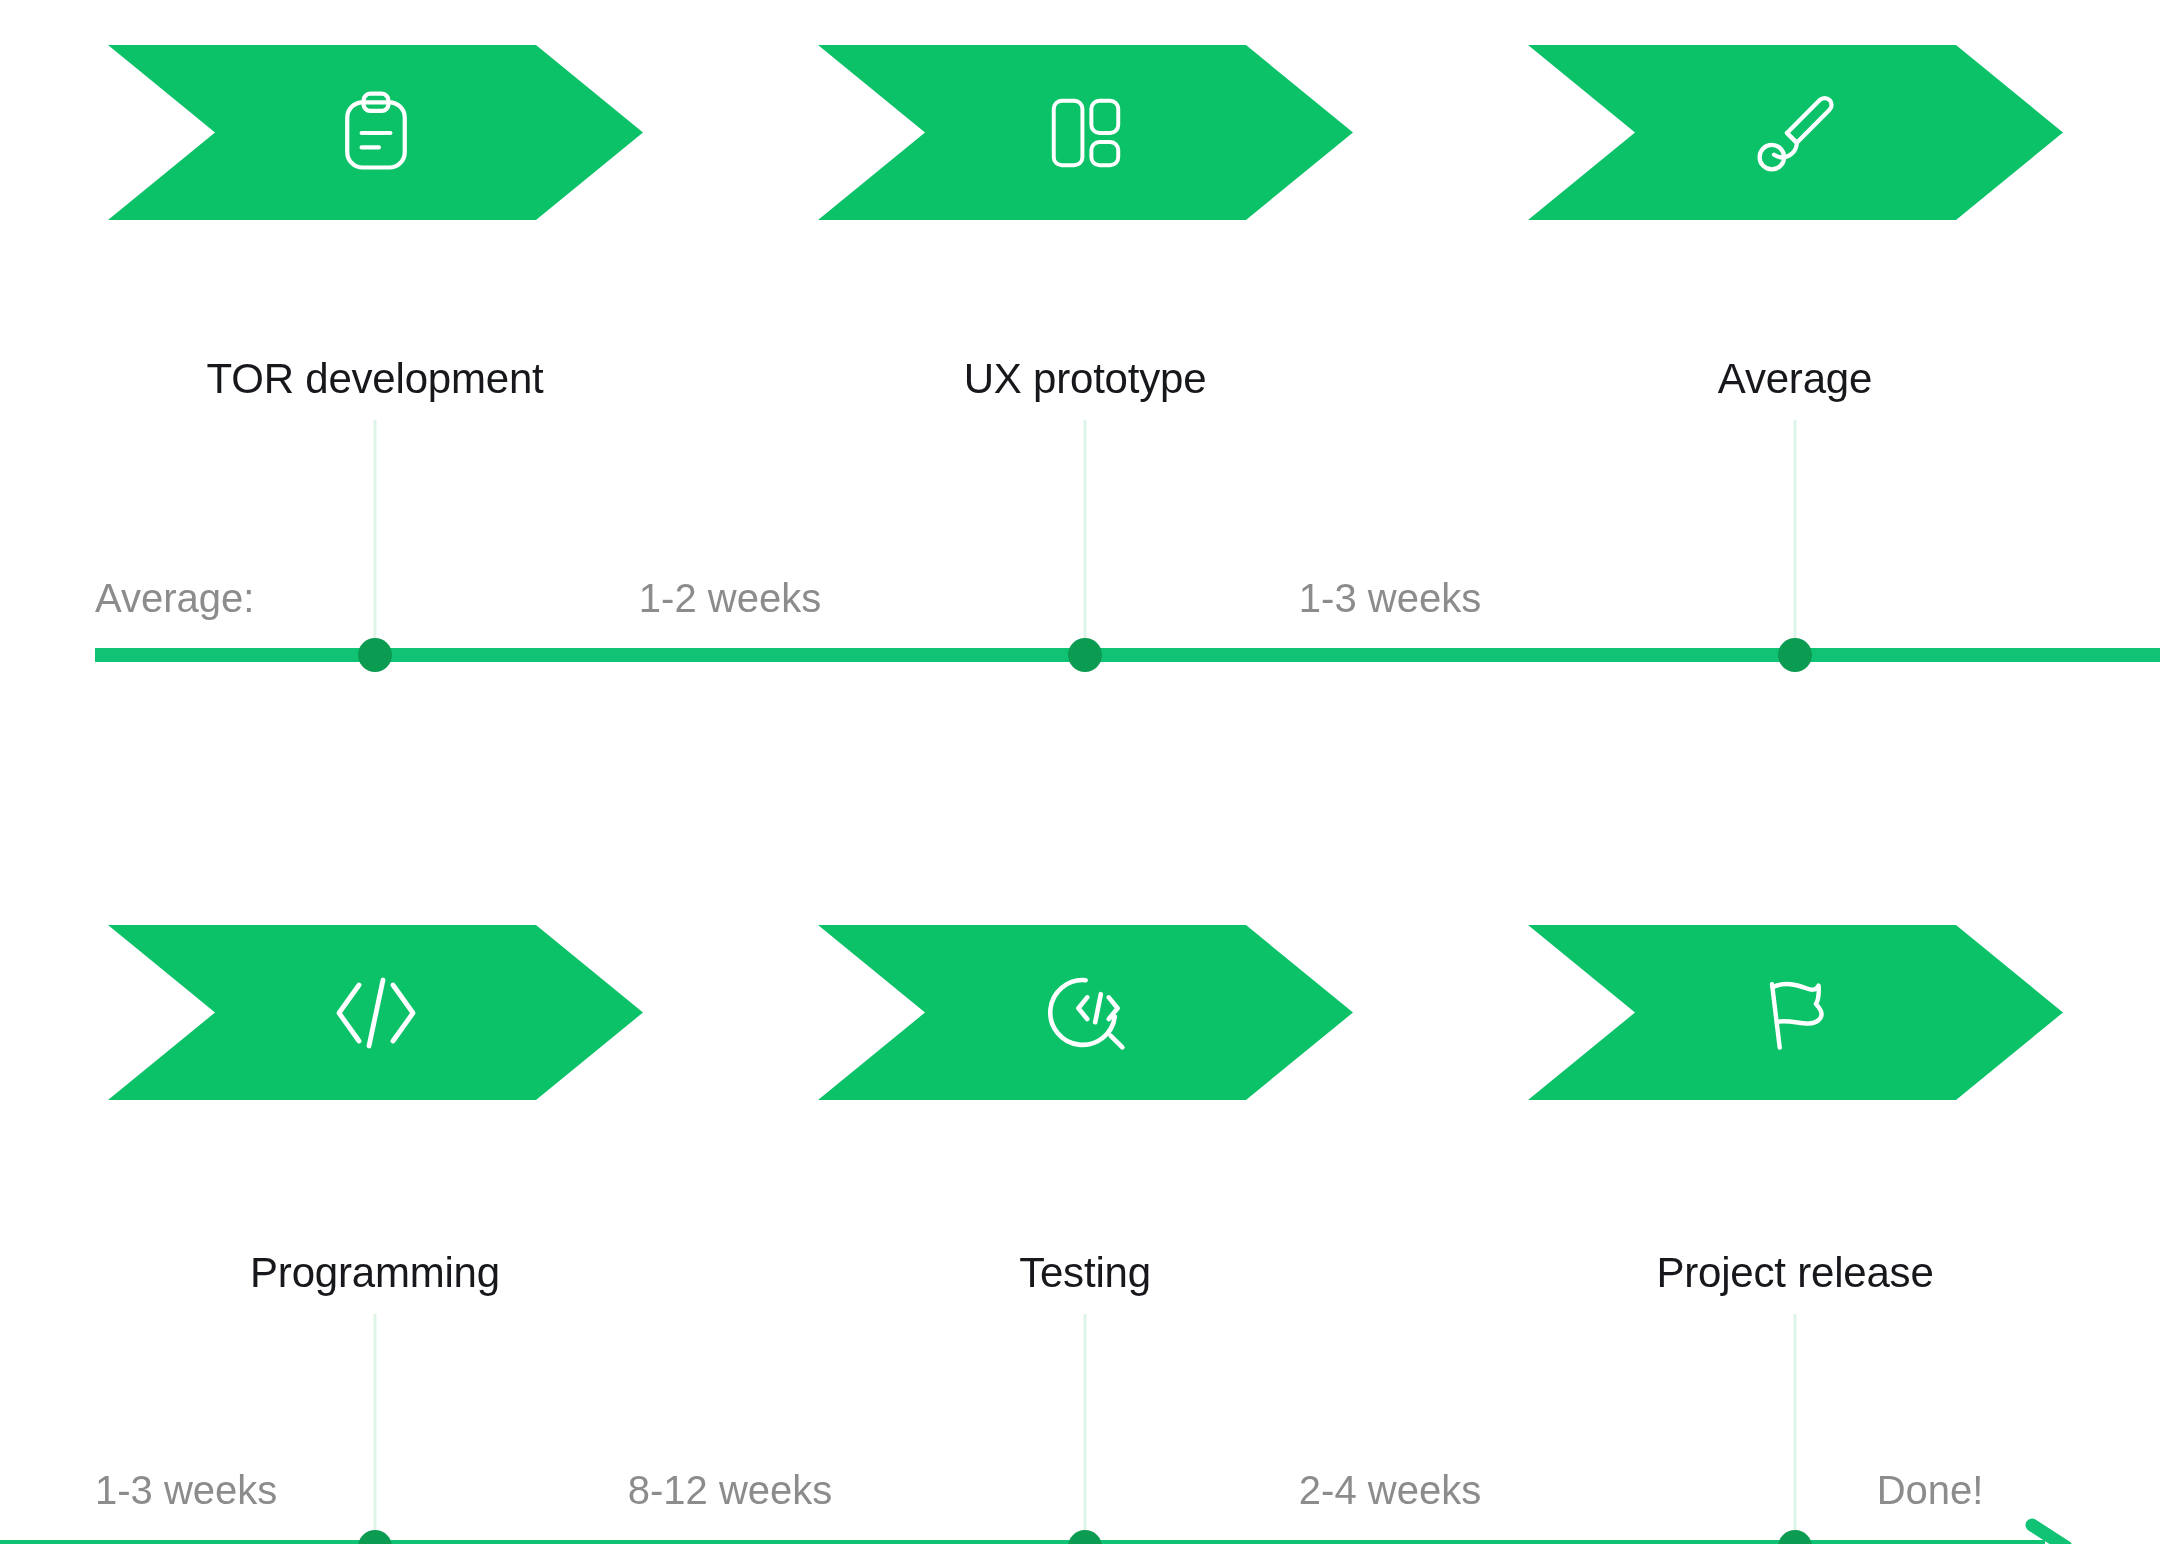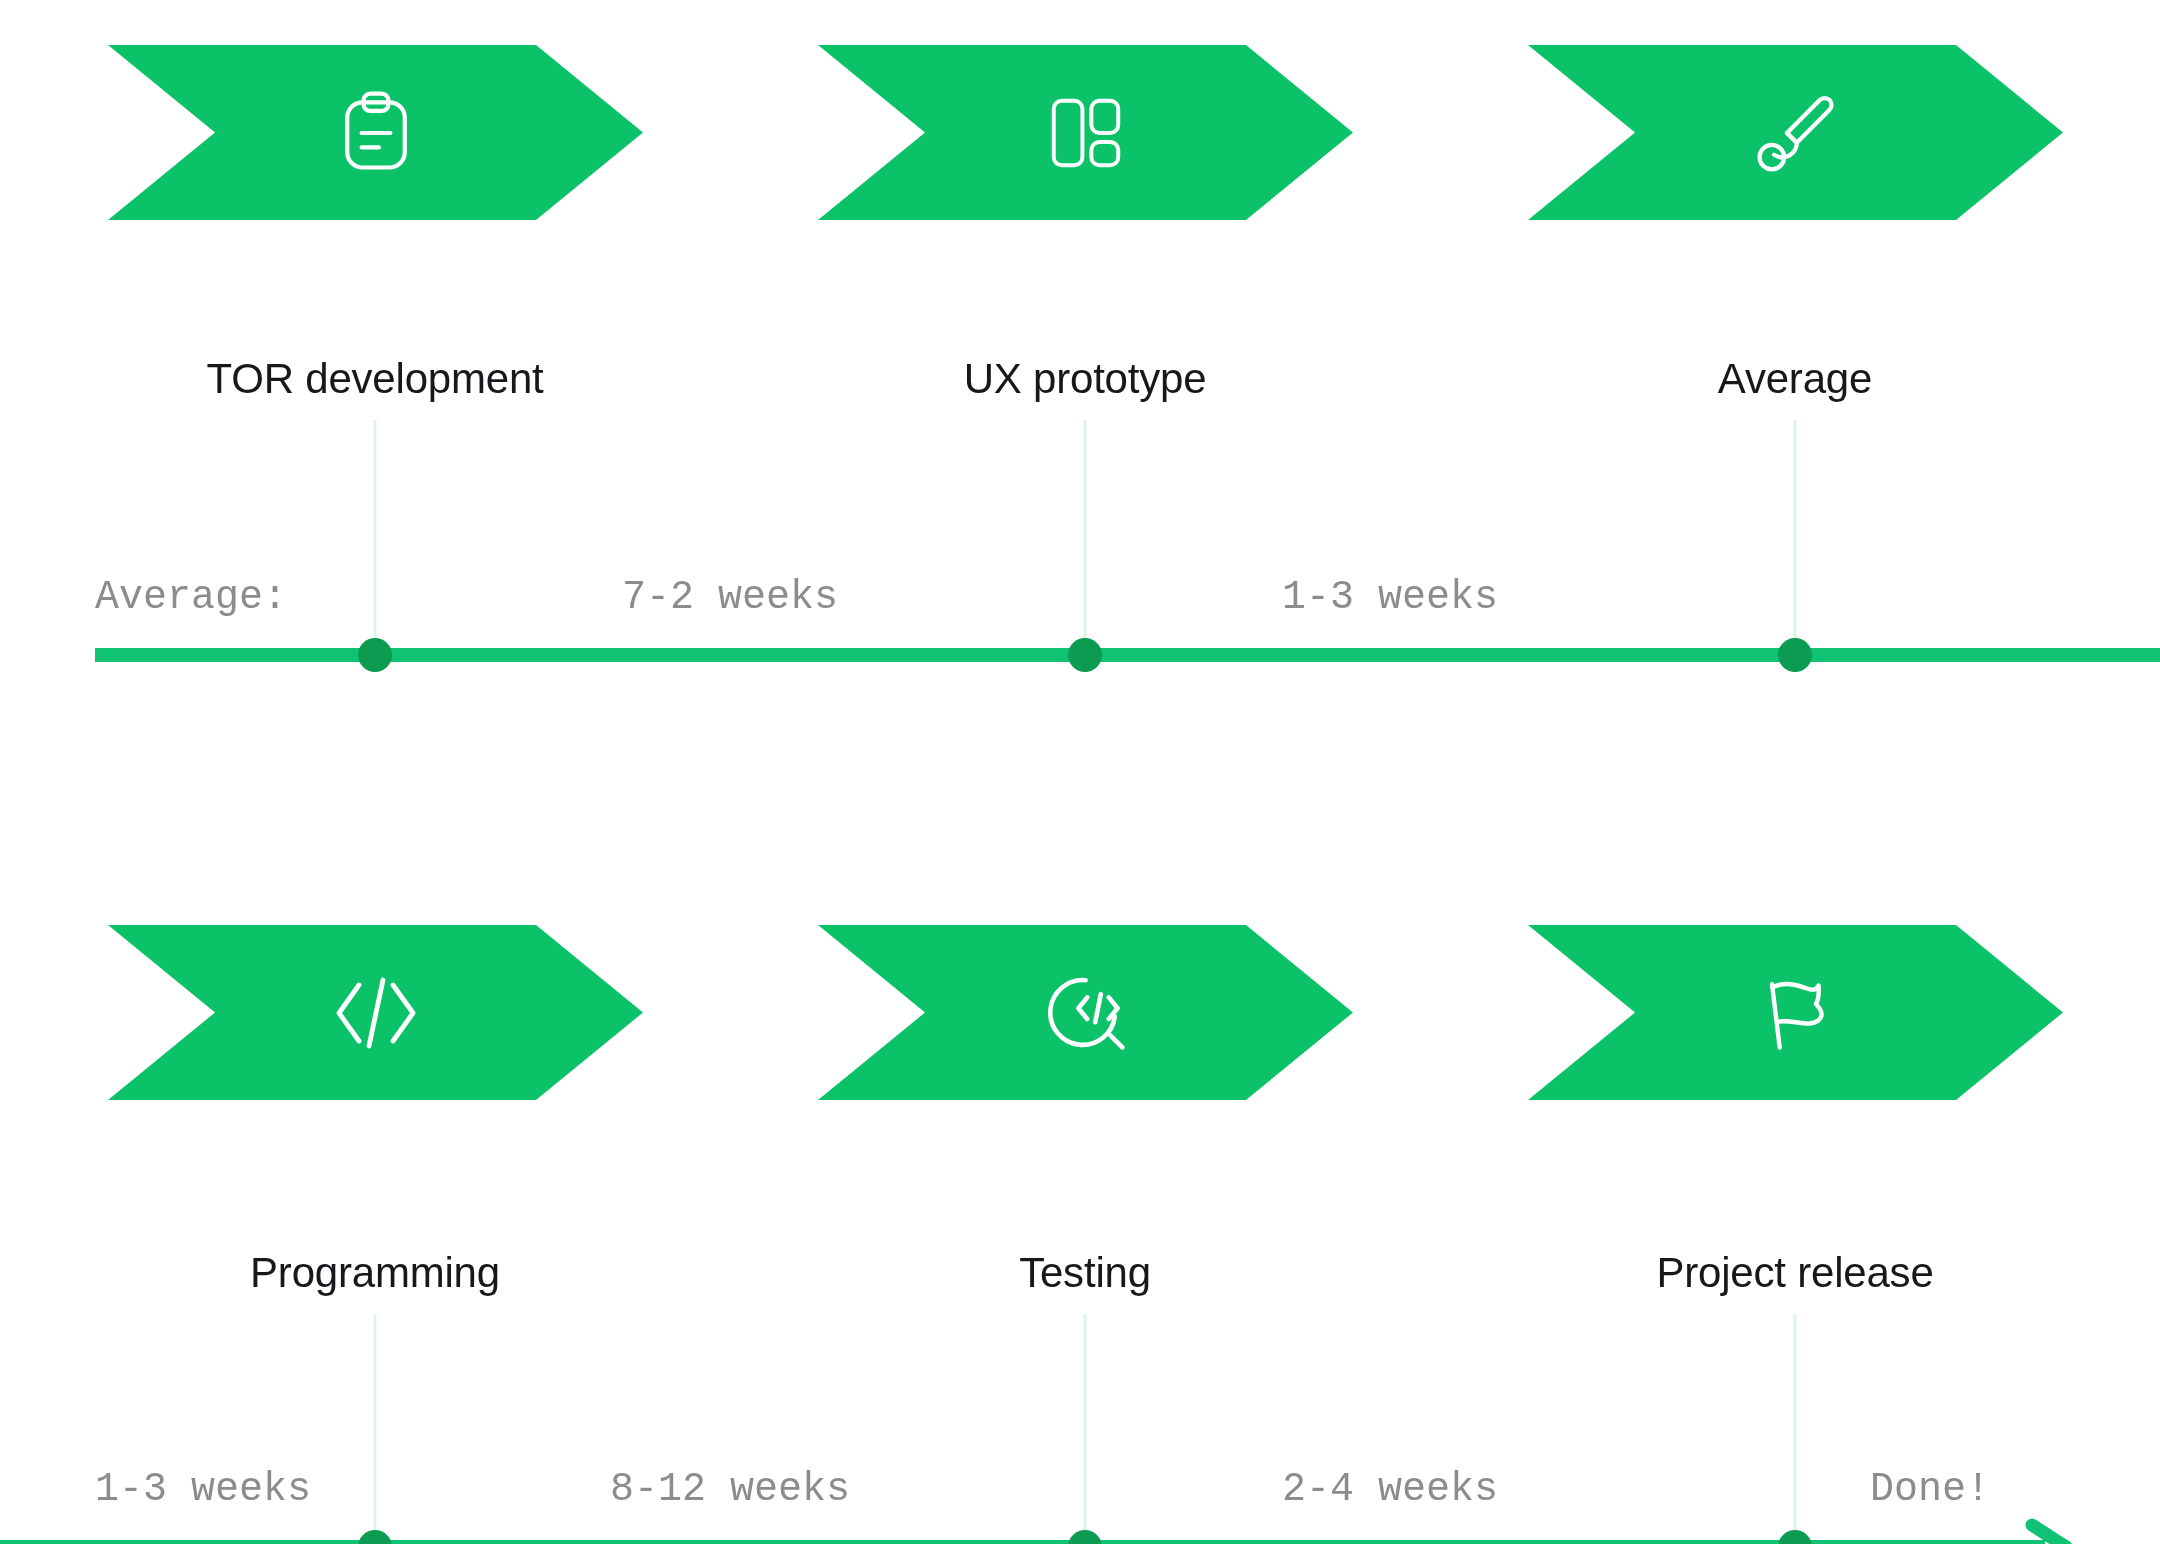--- a/index.html
+++ b/index.html
@@ -107,21 +107,20 @@
   }
 
   
   .duration {
     position: absolute;
     color: #8c8c8c;
     font-size: 40px;
     line-height: 1;
     white-space: nowrap;
     transform: translateX(-50%);
-    font-family: Liberation Mono, monospace;
   }
   .duration.left-anchor { transform: none; }
 </style>
 </head>
 <body>
 
 <div class="board">
 
   <div class="phase-row top">
 
@@ -158,21 +157,21 @@
 
     <div class="step-label" style="left:375px;  top:358px">TOR development</div>
     <div class="step-label" style="left:1085px; top:358px">UX prototype</div>
     <div class="step-label" style="left:1795px; top:358px">Average</div>
 
     <div class="connector" style="left:375px;  top:420px; height:235px"></div>
     <div class="connector" style="left:1085px; top:420px; height:235px"></div>
     <div class="connector" style="left:1795px; top:420px; height:235px"></div>
 
     <div class="duration left-anchor" style="left:95px;  top:578px">Average:</div>
-    <div class="duration" style="left:730px; top:578px">7-2 weeks</div>
+    <div class="duration" style="left:730px; top:578px">1-2 weeks</div>
     <div class="duration" style="left:1390px;top:578px">1-3 weeks</div>
 
     <div class="timeline" style="top:648px">
       <div class="bar" style="left:95px; width:2065px"></div>
       <div class="dot" style="left:375px"></div>
       <div class="dot" style="left:1085px"></div>
       <div class="dot" style="left:1795px"></div>
     </div>
   </div>
 

